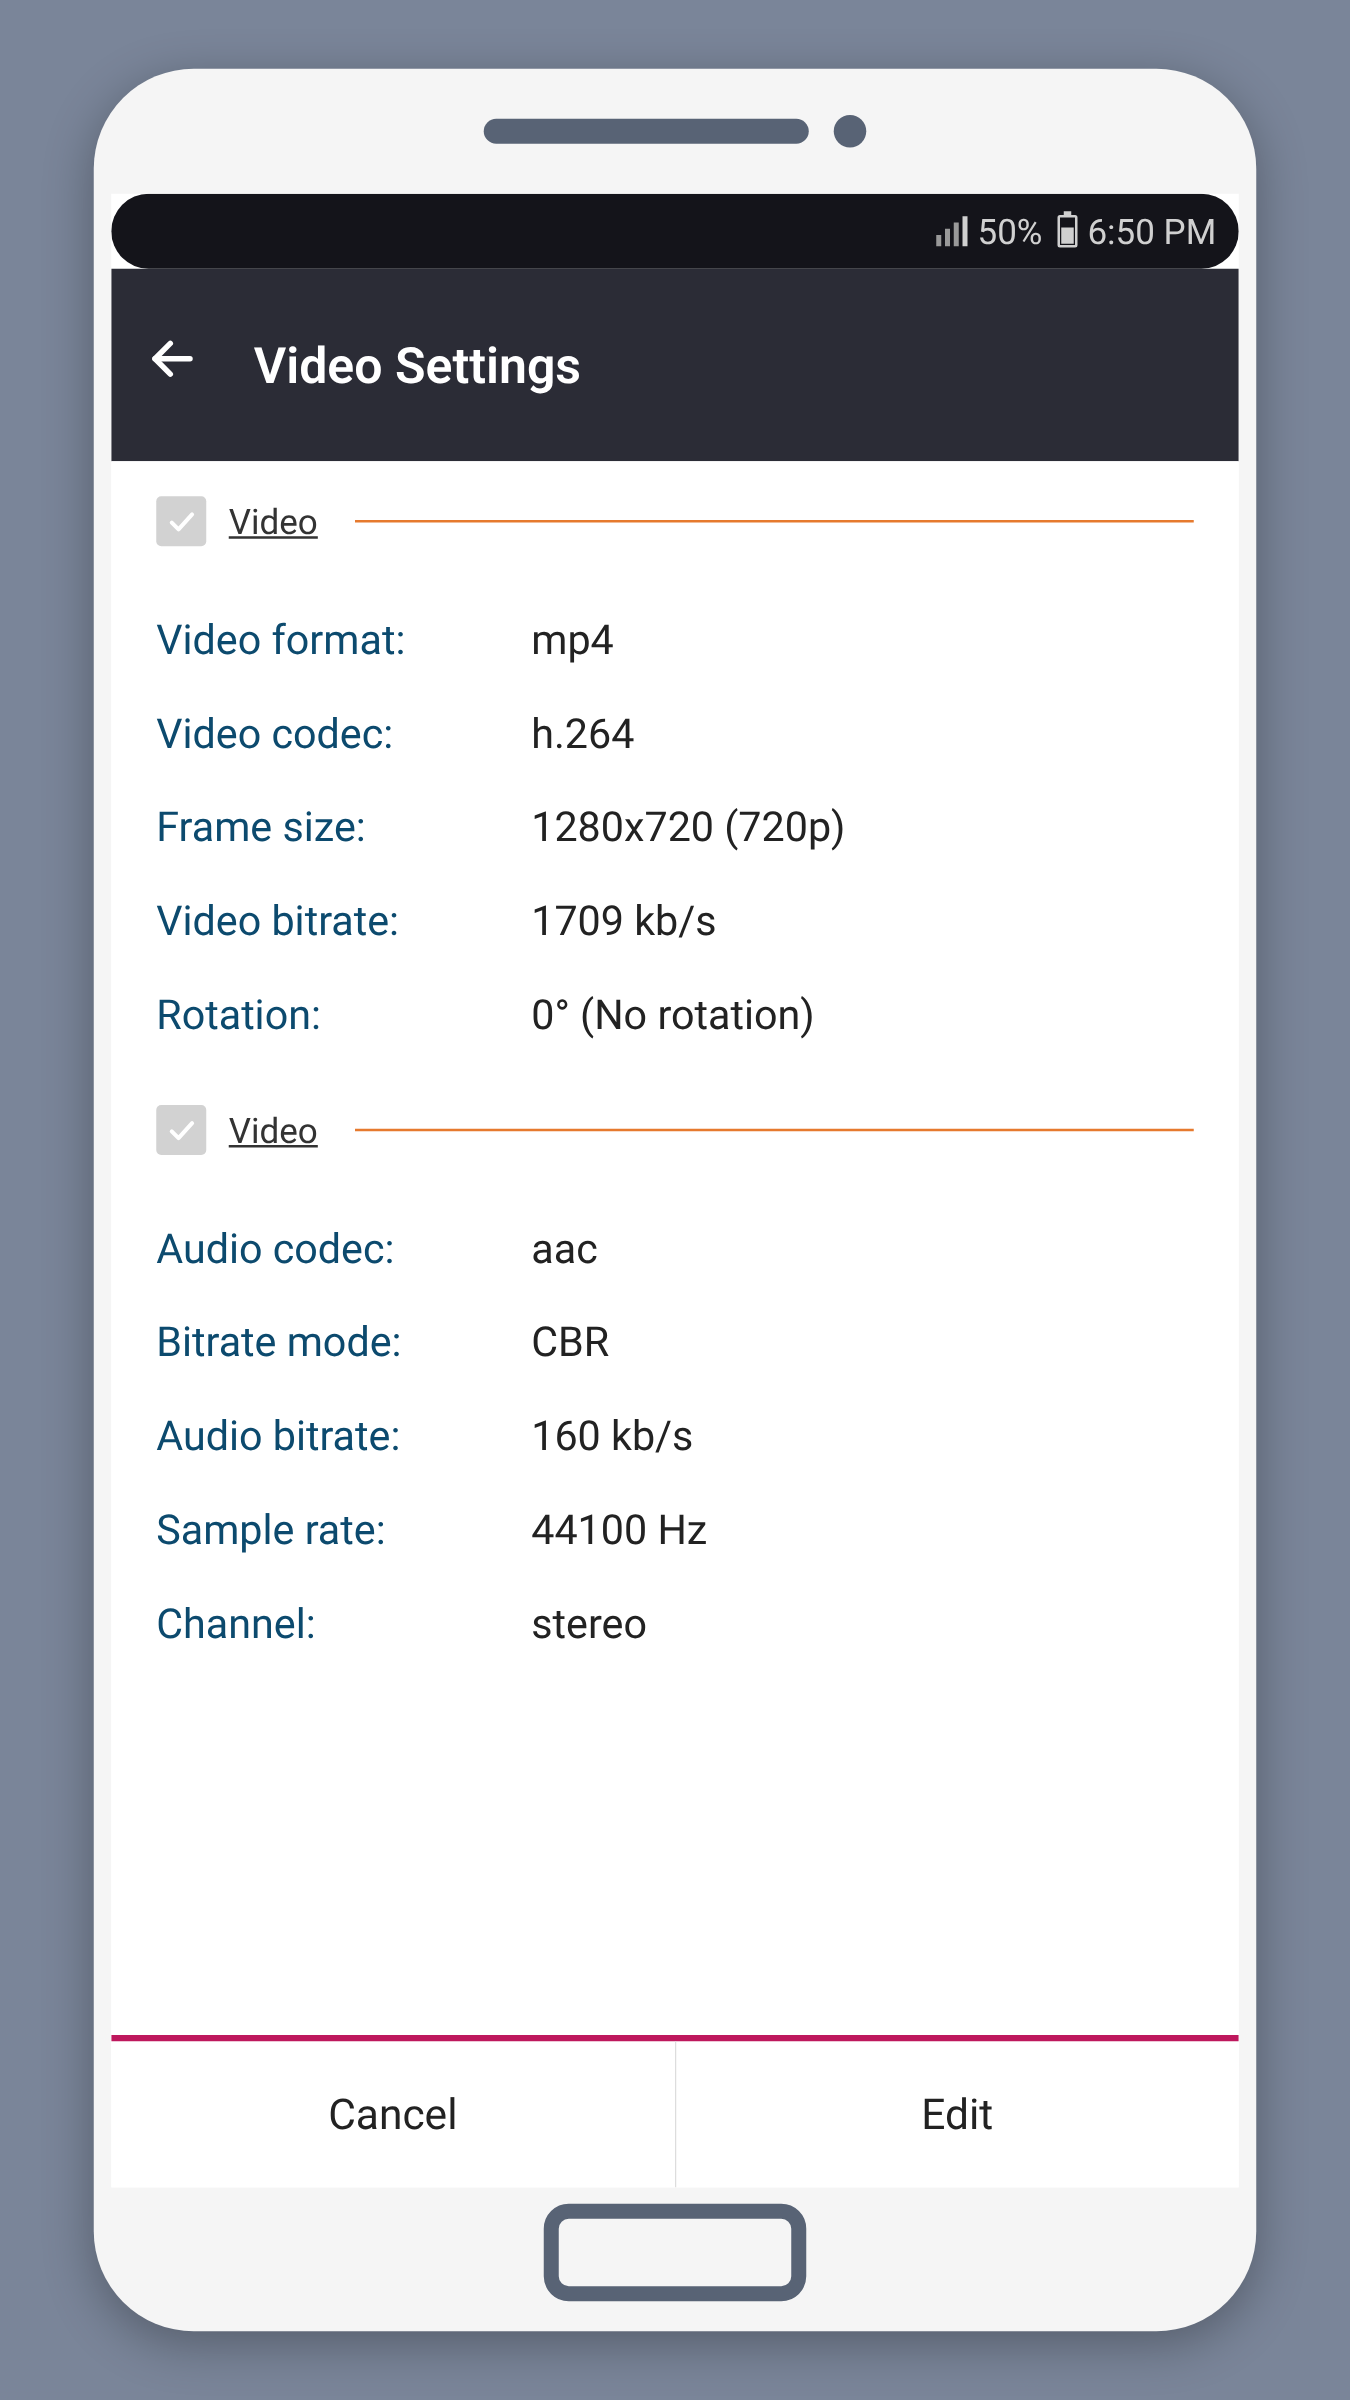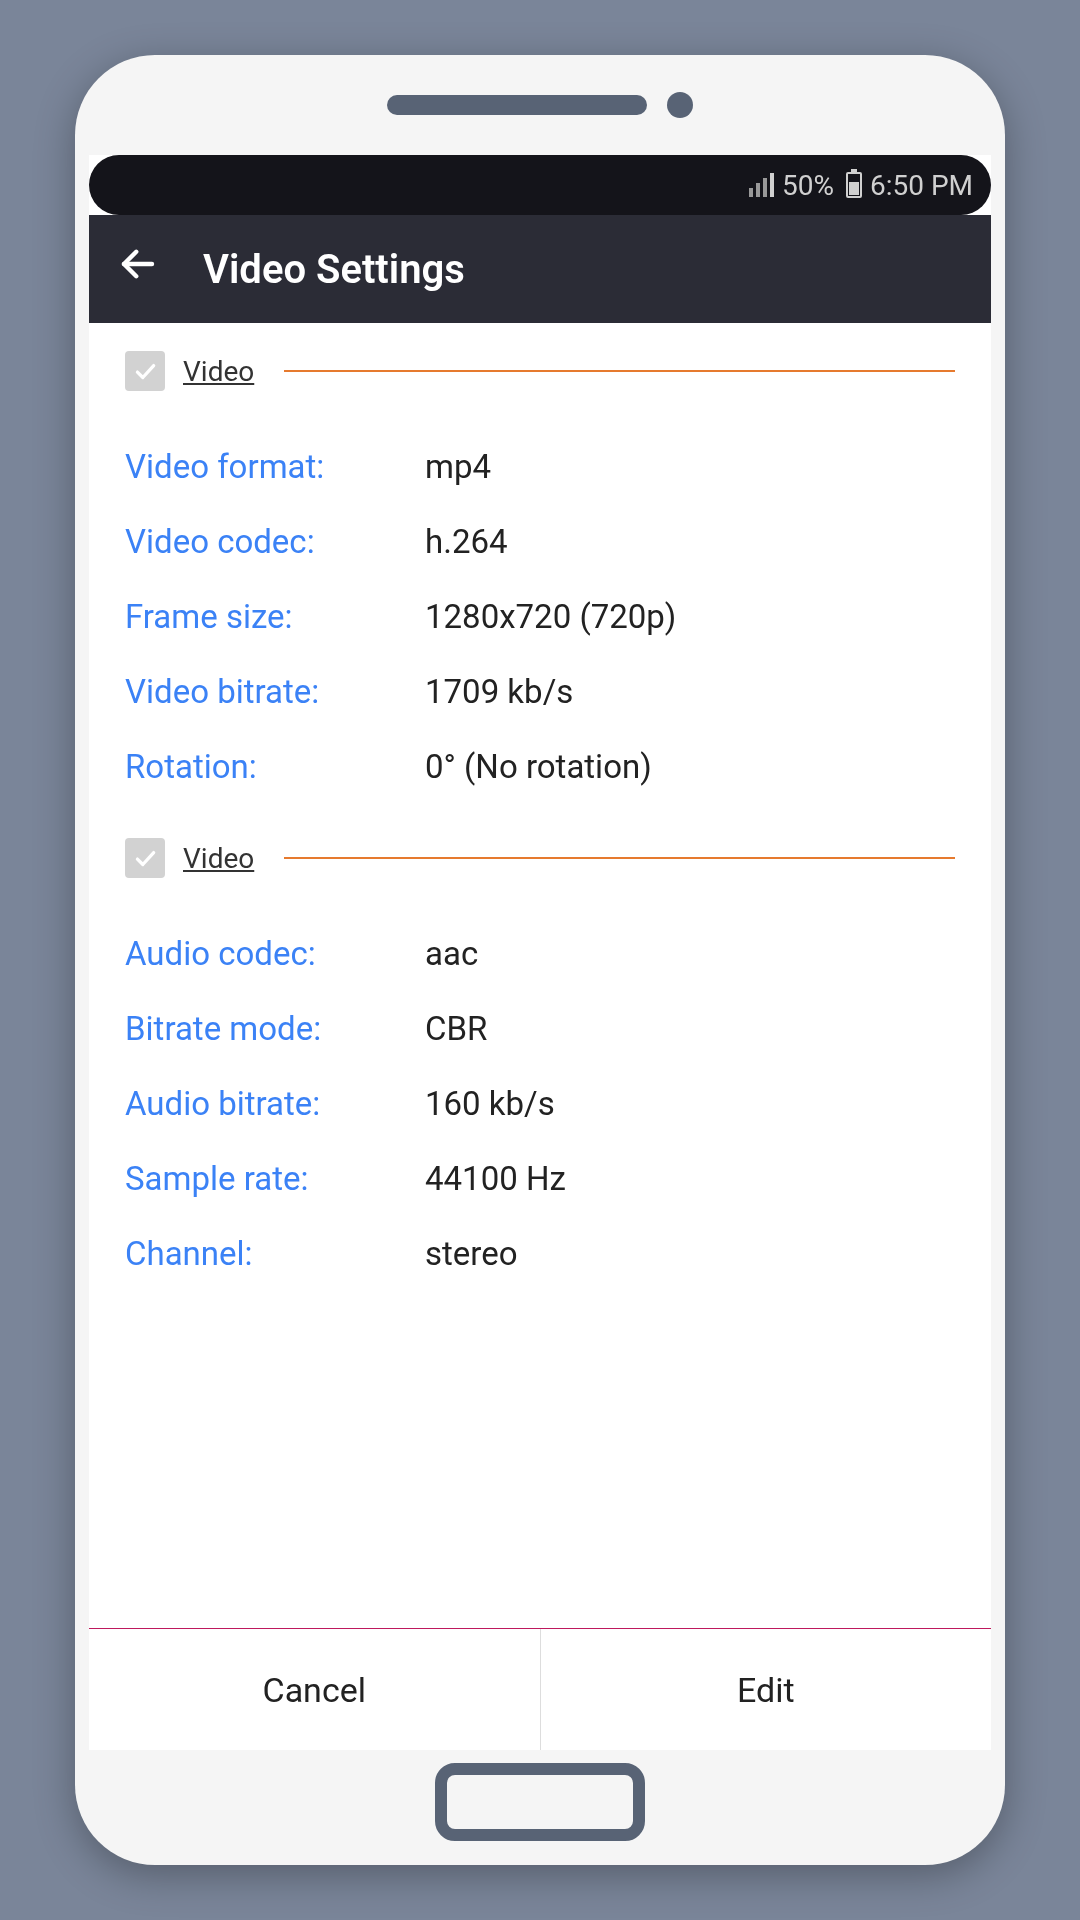--- a/index.html
+++ b/index.html
@@ -94,21 +94,21 @@
     .battery-icon::after {
       content: '';
       position: absolute;
       bottom: 1px;
       left: 1px;
       right: 1px;
       height: 60%;
       background: #d0d0d0;
     }
     .app-bar {
-      height: 108px;
+      height: 154px;
       background: #2b2c36;
       display: flex;
       align-items: center;
       padding: 0 28px;
       gap: 44px;
     }
     .back-arrow {
       color: #fff;
       font-size: 40px;
       cursor: pointer;
@@ -154,36 +154,36 @@
       margin-left: 12px;
     }
     .row {
       display: flex;
       align-items: center;
       padding: 18px 0;
       font-size: 33px;
     }
     .row-label {
       width: 300px;
-      color: #3b82f6;
+      color: #0c4a6e;
       flex-shrink: 0;
     }
     .row-value {
       color: #222;
       font-weight: 400;
     }
     .section-gap { height: 34px; }
     .bottom-bar {
       position: absolute;
       bottom: 0;
       left: 0;
       right: 0;
       height: 122px;
       display: flex;
-      border-top: 1px solid #be185d;
+      border-top: 5px solid #be185d;
       background: #fff;
     }
     .bottom-btn {
       flex: 1;
       display: flex;
       align-items: center;
       justify-content: center;
       font-size: 34px;
       color: #222;
       cursor: pointer;

